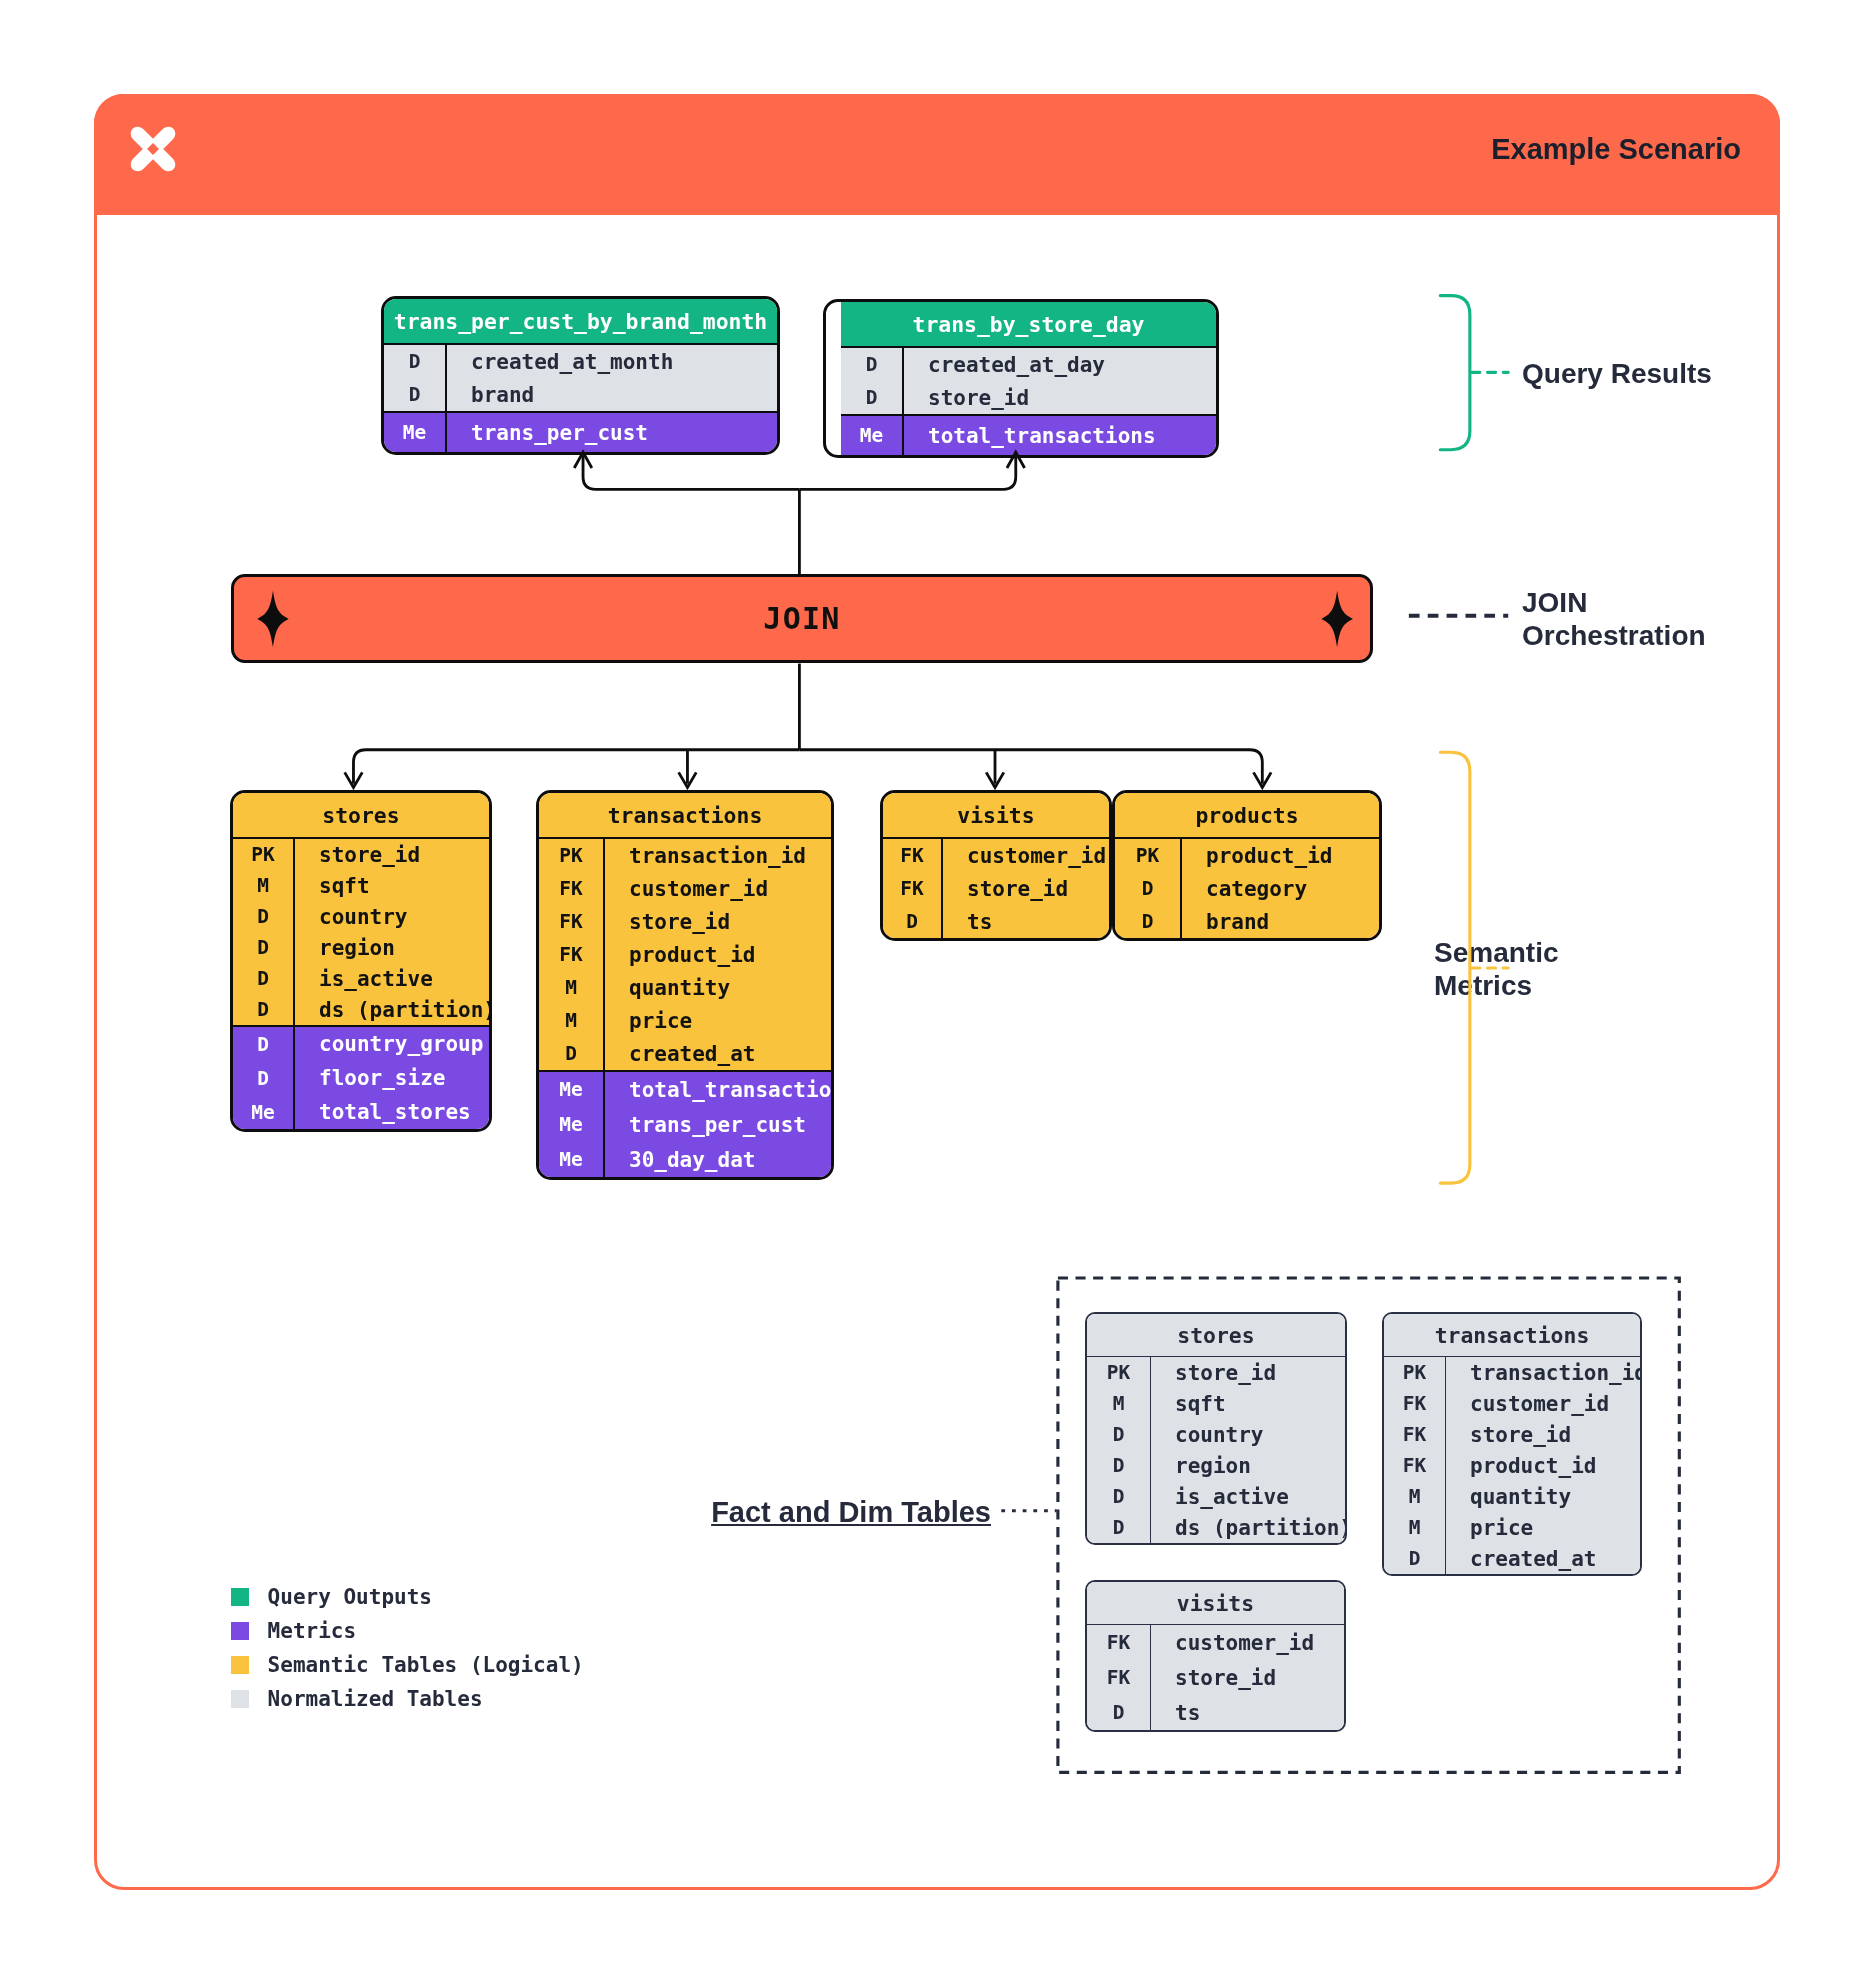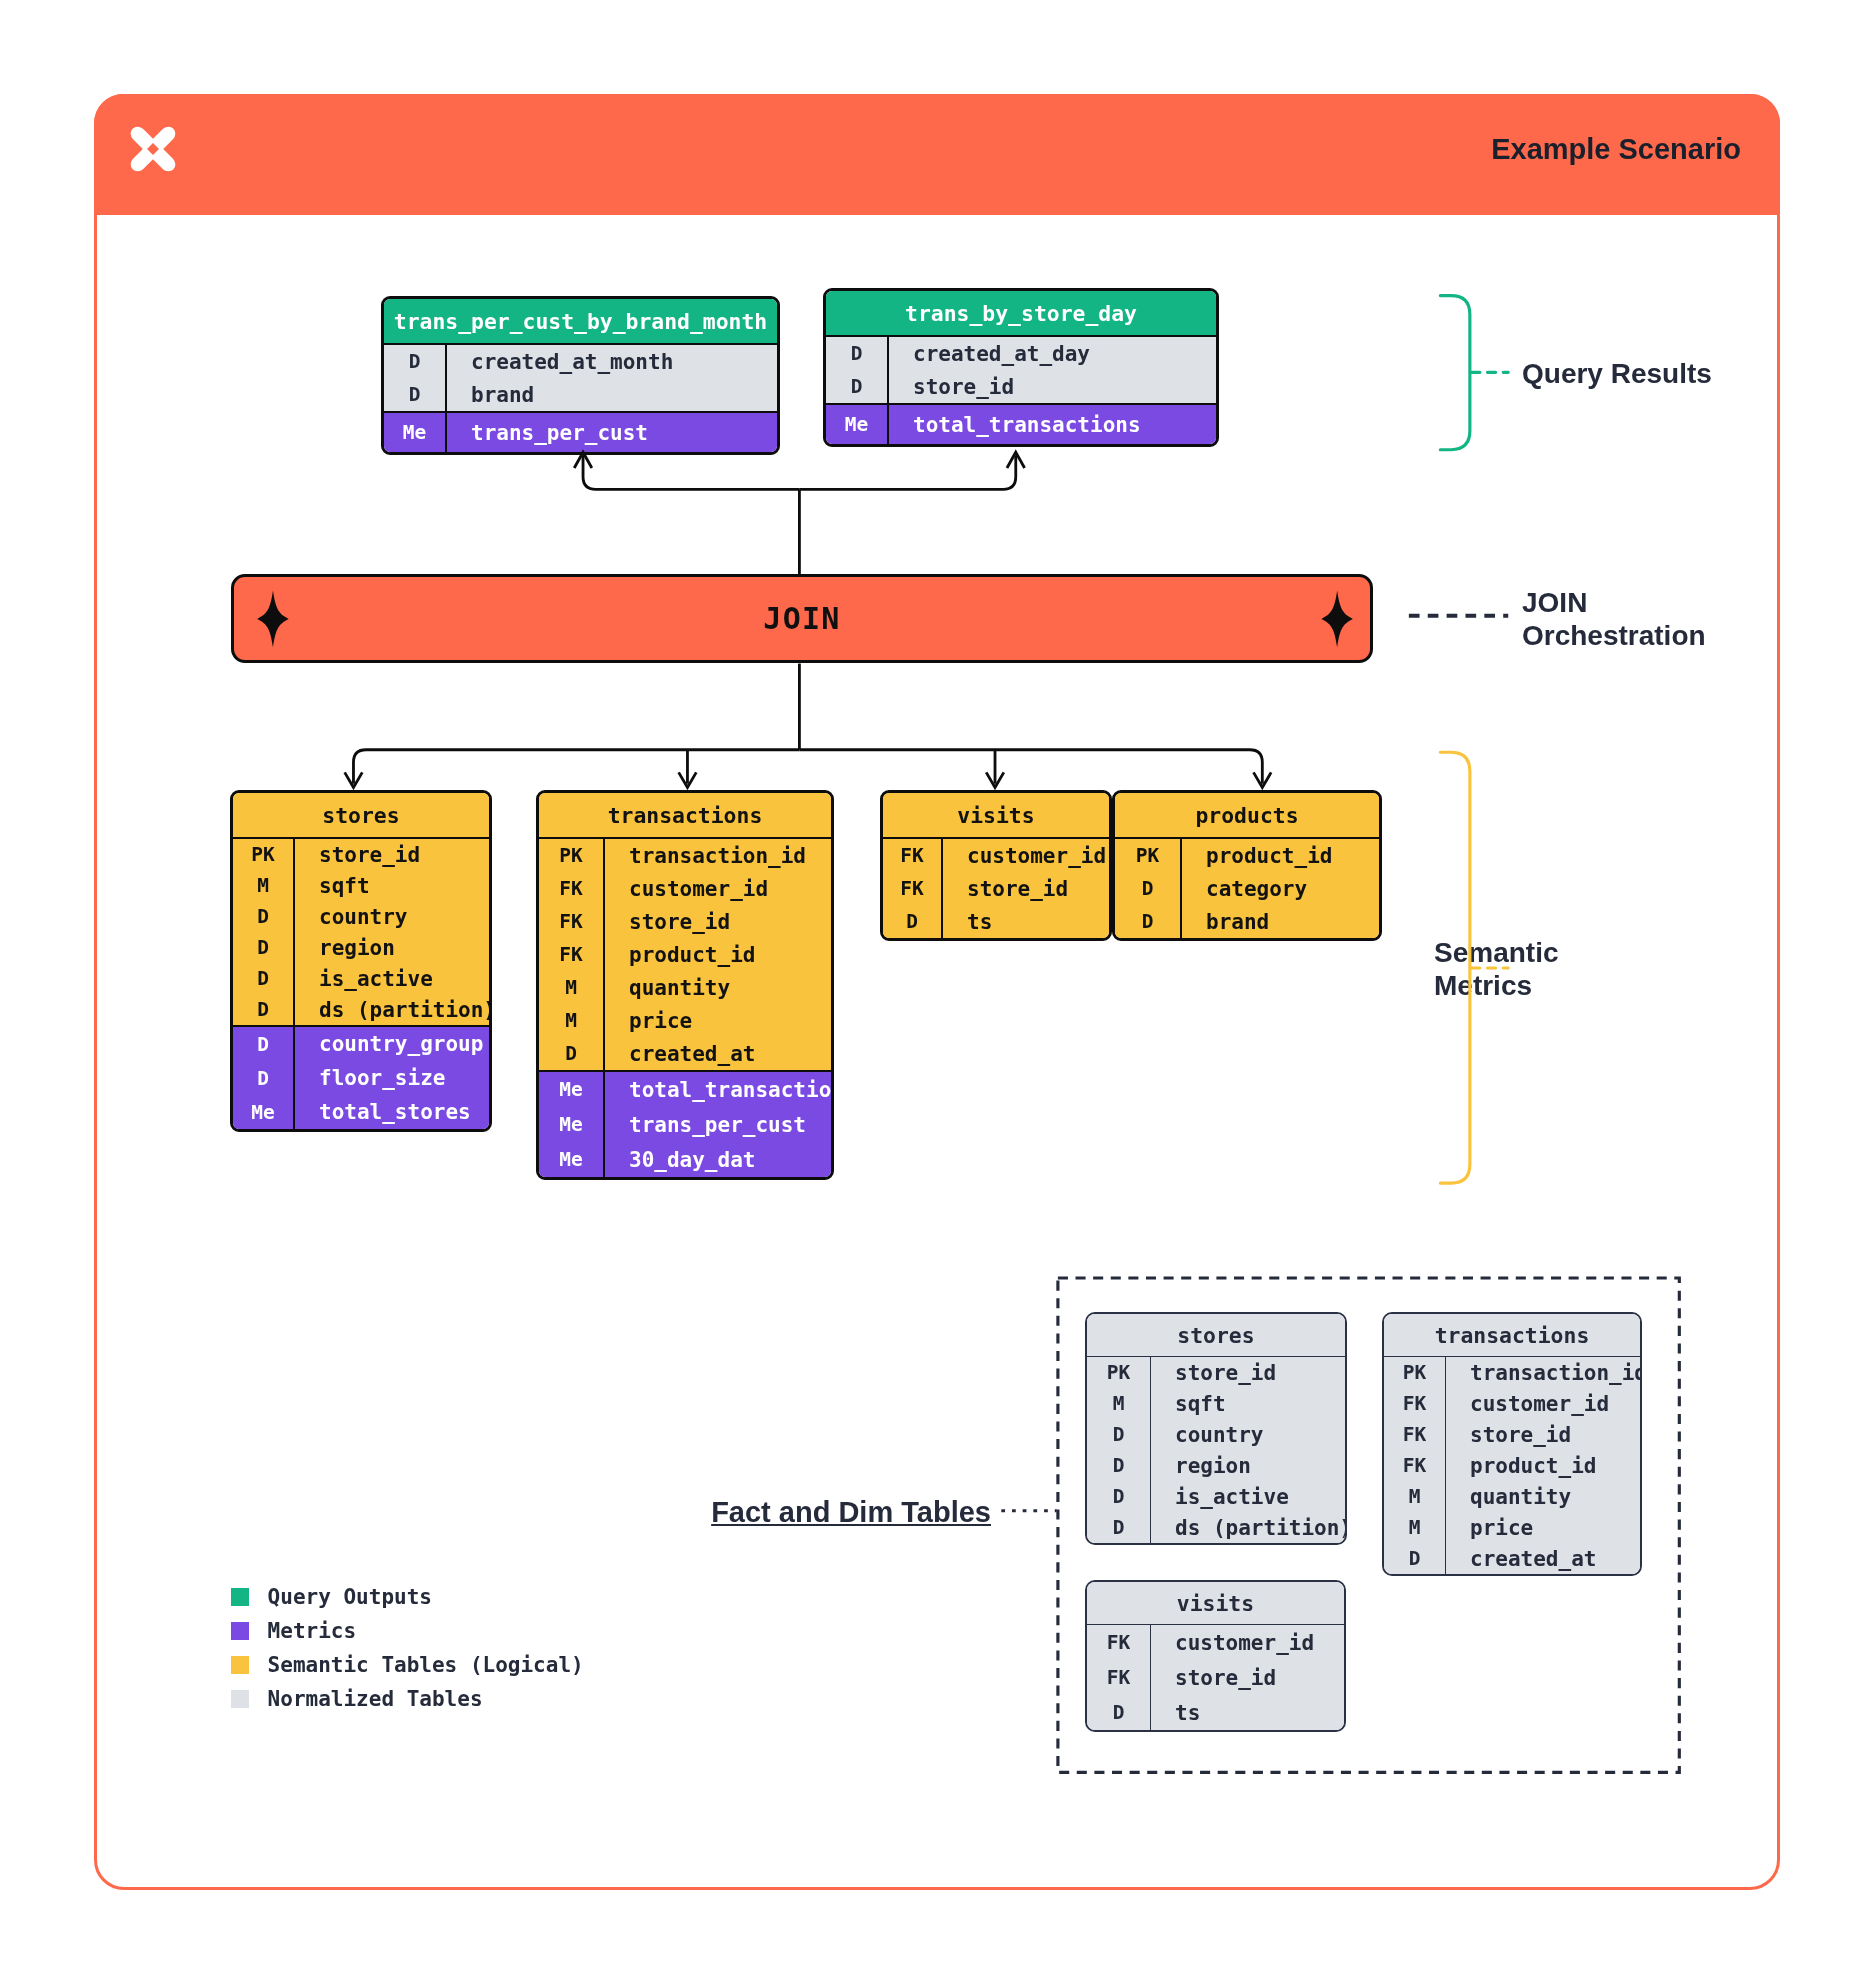--- a/index.html
+++ b/index.html
@@ -9,21 +9,21 @@
   
   .card{position:absolute;left:94px;top:94px;width:1686px;height:1796px;
         box-sizing:border-box;border:3.1px solid #FF694B;border-radius:30px;background:#ffffff;}
   .card-header{position:absolute;left:94px;top:94px;width:1686px;height:121px;
         box-sizing:border-box;background:#FF694B;border-radius:29px 29px 0 0;}
   .logo{position:absolute;left:29px;top:25px;width:60px;height:60px;}
   .card-title{position:absolute;right:39px;top:0;height:111px;display:flex;align-items:center;
         font-family:"Liberation Sans",sans-serif;font-weight:700;font-size:29px;color:#1A1F2C;}
 
   
-  .tbl{position:absolute;box-sizing:border-box;border:3.1px solid #0D0D0D;border-radius:9px;
+  .tbl{position:absolute;box-sizing:border-box;border:3.1px solid #0D0D0D;border-radius:15px;
        overflow:hidden;background:#fff;}
   .tbl-header{display:flex;align-items:center;justify-content:center;
        font-weight:700;font-size:21.4px;border-bottom:2.5px solid #0D0D0D;}
   .tbl-section{display:block;}
   .row{display:flex;align-items:center;}
   .key{flex:0 0 auto;width:var(--kw,61px);align-self:stretch;display:flex;align-items:center;
        justify-content:center;border-right:2.5px solid #0D0D0D;font-weight:700;font-size:19.5px;}
   .fname{padding-left:24px;font-weight:700;font-size:21px;white-space:nowrap;}
 
   .green-h{background:#14B584;color:#ffffff;height:44px;}
@@ -94,21 +94,21 @@
       </div>
     <div class="tbl-section purple-s rows-62">
 
         <div class="row">
           <div class="key">Me</div>
           <div class="fname">trans_per_cust</div>
         </div>
       </div>
   </div>
 
-  <div class="tbl" style="left:823px;top:288px;width:396px;--kw:61px;">
+  <div class="tbl" style="left:823px;top:299px;width:396px;padding-left:15px;--kw:61px;">
     <div class="tbl-header green-h">trans_by_store_day</div>
     <div class="tbl-section gray-s rows-52">
 
         <div class="row">
           <div class="key">D</div>
           <div class="fname">created_at_day</div>
         </div>
 
         <div class="row">
           <div class="key">D</div>

